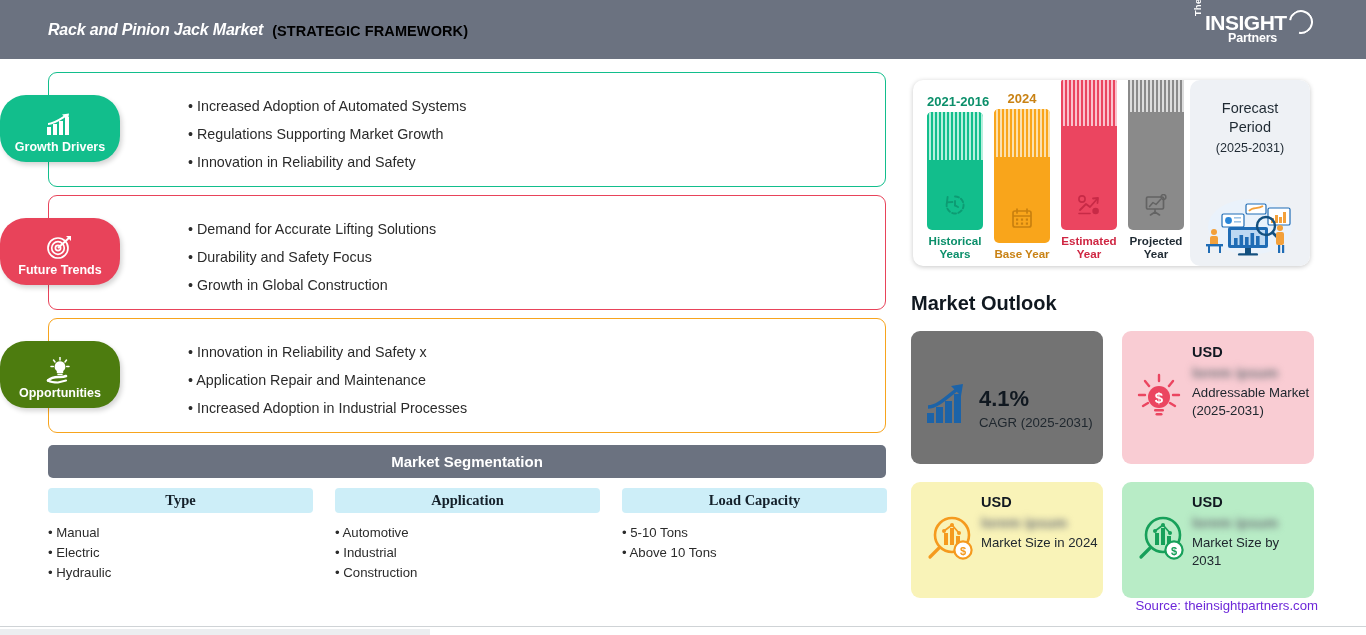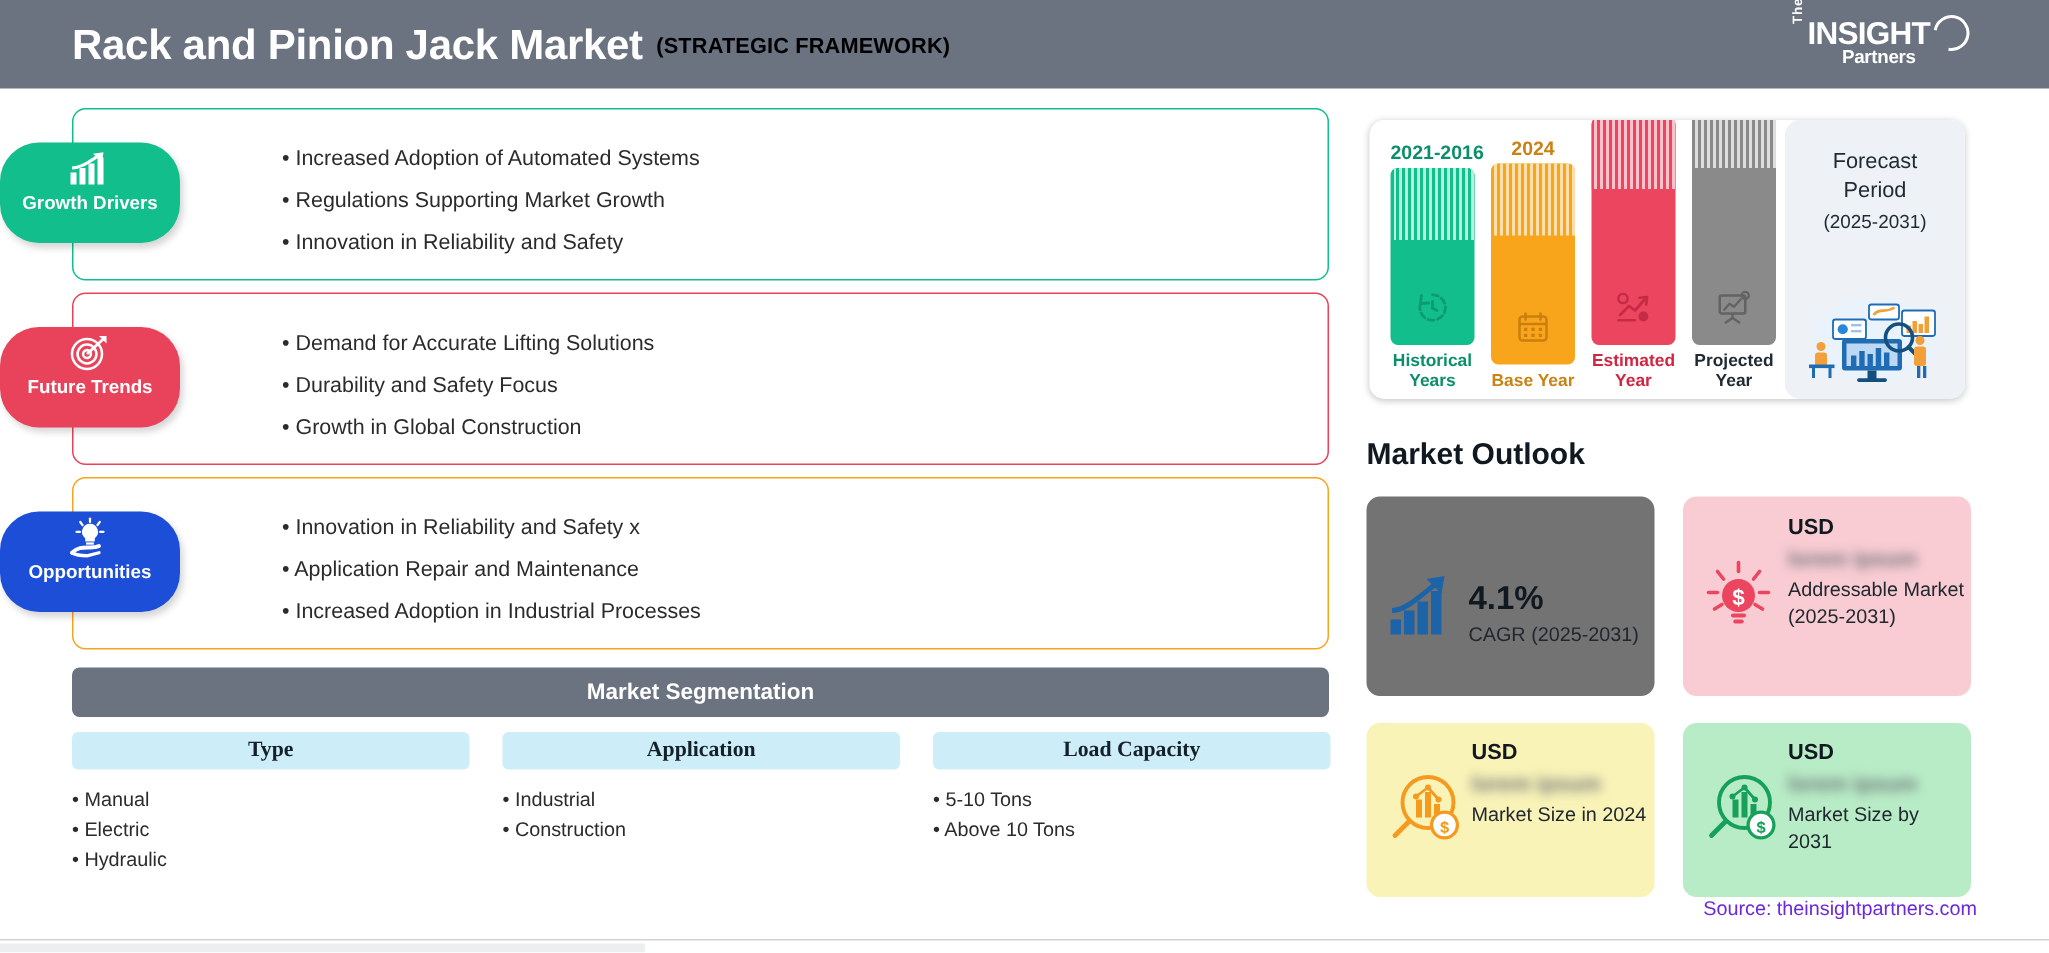--- a/index.html
+++ b/index.html
@@ -10,22 +10,23 @@
     overflow: hidden;
   }
   .page { position: relative; width: 1366px; height: 635px; background: #fff; }
 
   
   .header {
     position: absolute; left: 0; top: 0; width: 1366px; height: 59px;
     background: #6b7280; display: flex; align-items: center;
   }
   .header-title {
-    margin-left: 48px; color: #ffffff; font-size: 28px; font-weight: bold;
+    margin-left: 48px; color: #ffffff; font-size: 16px; font-weight: bold;
     letter-spacing: -0.2px;
+    font-style: italic;
   }
   .header-sub {
     margin-left: 9px; color: #000000; font-size: 14.5px; font-weight: bold;
     letter-spacing: 0.1px; position: relative; top: 1px;
   }
   .logo {
     position: absolute; right: 56px; top: 10px; width: 116px; height: 40px;
     color: #ffffff;
   }
   .logo-the {
@@ -51,21 +52,21 @@
   
   .pillar { position: absolute; height: 115px; }
   .pillar-box {
     position: absolute; left: 48px; top: 0; width: 838px; height: 115px;
     border: 1.3px solid; border-radius: 9px; background: #fff;
   }
   .pillar-badge {
     position: absolute; left: 0px; top: 23px;
     width: 120px; height: 67px; border-radius: 26px;
     display: flex; flex-direction: column; align-items: center;
-    justify-content: flex-start; padding-top: 4px;
+    justify-content: flex-start; padding-top: 16px;
     box-shadow: 2px 3px 5px rgba(0,0,0,0.17);
     z-index: 3;
   }
   .pillar-badge .bicon { height: 27px; display:flex; align-items:center; }
   .pillar-badge .blabel {
     color: #fff; font-size: 12.5px; font-weight: bold; line-height: 1;
     margin-top: 3px; white-space: nowrap;
   }
   .pillar-list {
     position: absolute; left: 188px; top: 20px; width: 660px;
@@ -214,21 +215,21 @@
     </div>
     <ul class="pillar-list">
       <li>Demand for Accurate Lifting Solutions</li>
       <li>Durability and Safety Focus</li>
       <li>Growth in Global Construction</li>
     </ul>
   </div>
 
   <div class="pillar" style="left:0;top:318px;width:900px;">
     <div class="pillar-box" style="border-color:#F7A41D;"></div>
-    <div class="pillar-badge" style="background:#1d4ed8;">
+    <div class="pillar-badge" style="background:#4d7c0f;">
       <span class="bicon">
         <svg width="32" height="27" viewBox="0 0 32 27">
           <g stroke="#fff" stroke-width="1.5" fill="none" stroke-linecap="round">
             <line x1="16" y1="0.5" x2="16" y2="3"></line>
             <line x1="9.5" y1="3" x2="11" y2="5"></line>
             <line x1="22.5" y1="3" x2="21" y2="5"></line>
             <line x1="7" y1="9.5" x2="9.3" y2="9.5"></line>
             <line x1="25" y1="9.5" x2="22.7" y2="9.5"></line>
           </g>
           <path d="M16 4.2 a5.4 5.4 0 0 1 3.2 9.7 l0 2.1 l-6.4 0 l0 -2.1 A5.4 5.4 0 0 1 16 4.2 Z" fill="#fff"></path>
@@ -259,20 +260,21 @@
       <li>Electric</li>
       <li>Hydraulic</li>
     </ul>
   </div>
 
   <div class="seg-col" style="left:335px;">
     <div class="seg-head">
       <span>Application</span>
     </div>
     <ul class="seg-items">
+      <li>Automotive</li>
       <li>Industrial</li>
       <li>Construction</li>
     </ul>
   </div>
 
   <div class="seg-col" style="left:622px;">
     <div class="seg-head">
       <span>Load Capacity</span>
     </div>
     <ul class="seg-items">

